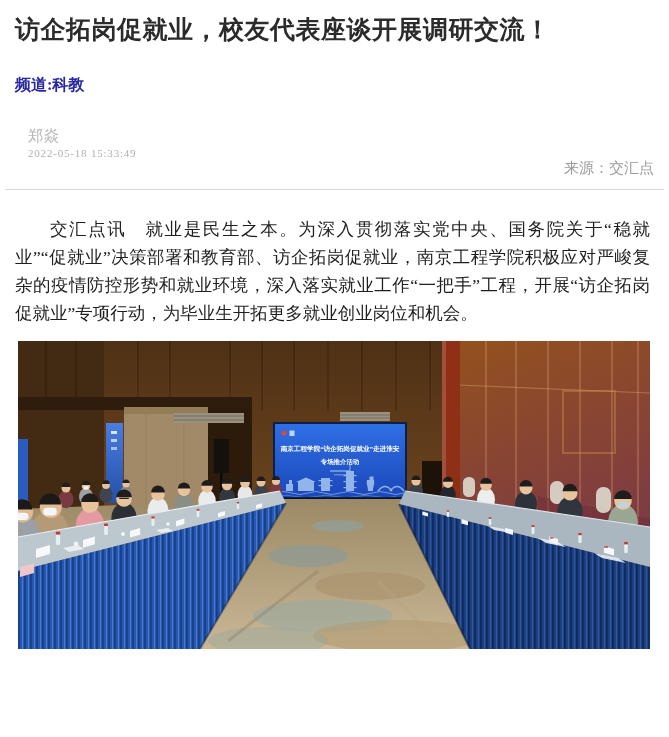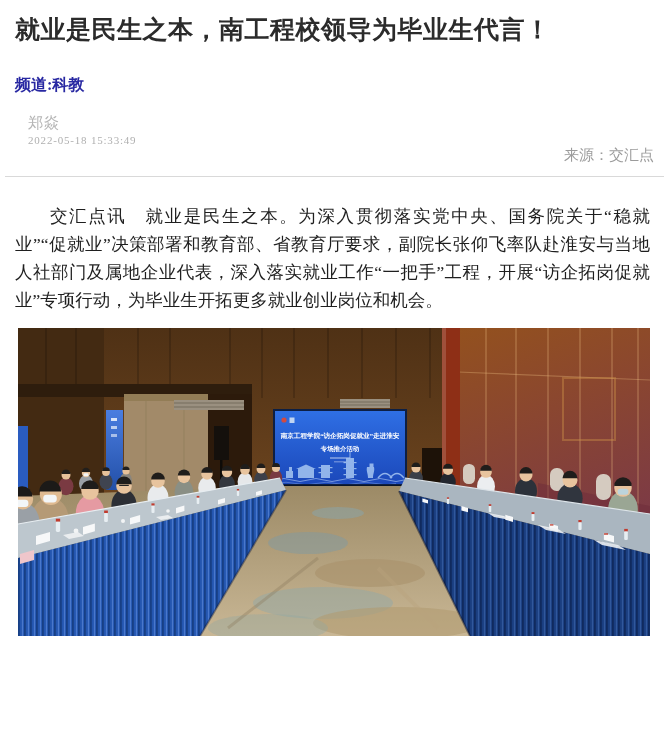--- a/index.html
+++ b/index.html
@@ -6,21 +6,21 @@
   .page {
     position:relative; width:669px; height:737px; background:#ffffff;
     font-family:"Liberation Serif","DejaVu Serif",serif; overflow:hidden;
   }
   .title {
     margin:0 15px; padding-top:12px;
     font-size:25px; line-height:36px; font-weight:700; color:#2b2b2b;
     letter-spacing:0.5px;
   }
   .channel {
-    margin:27px 15px 3px; font-size:16px; font-weight:700; color:#2828a2;
+    margin:27px 15px 16px; font-size:16px; font-weight:700; color:#2828a2;
     text-decoration:none; display:inline-block;
   }
   .meta-row {
     display:flex; align-items:baseline; margin:14px 15px 0;
     color:#b5b5b5; font-size:15.5px;flex-direction:column;
   }
   .meta-author { color:#b5b5b5; }
   .meta-time { margin-left:13px; font-size:11px; letter-spacing:0.8px; color:#b0b0b0; }
   .meta-source { margin-left:auto; color:#9b9b9b; font-size:15px; }
   hr.divider { border:none; border-top:1px solid #d9d9d9; margin:11px 5px 0; }
@@ -30,34 +30,34 @@
   }
   .body-text p { margin:0 0 14px; text-indent:2em; }
   figure.photo { margin:10px 0 0 18px; width:632px; height:308px; }
   figure.photo svg { display:block; }
 </style>
 </head>
 <body>
 
 <div class="page">
 
-  <h1 class="title">就业是民生之本，南工程校领导为毕业生代言！</h1>
+  <h1 class="title">访企拓岗促就业，校友代表座谈开展调研交流！</h1>
 
   <a class="channel" href="#">频道:科教</a>
 
   <div class="meta-row">
     <span class="meta-author">郑焱</span>
     <span class="meta-time">2022-05-18 15:33:49</span>
     <span class="meta-source">来源：交汇点</span>
   </div>
 
   <hr class="divider">
 
   <div class="body-text">
-    <p>交汇点讯　就业是民生之本。为深入贯彻落实党中央、国务院关于“稳就业”“促就业”决策部署和教育部、省教育厅要求，副院长张仰飞率队赴淮安与当地人社部门及属地企业代表，深入落实就业工作“一把手”工程，开展“访企拓岗促就业”专项行动，为毕业生开拓更多就业创业岗位和机会。</p>
+    <p>交汇点讯　就业是民生之本。为深入贯彻落实党中央、国务院关于“稳就业”“促就业”决策部署和教育部、访企拓岗促就业，南京工程学院积极应对严峻复杂的疫情防控形势和就业环境，深入落实就业工作“一把手”工程，开展“访企拓岗促就业”专项行动，为毕业生开拓更多就业创业岗位和机会。</p>
   </div>
 
   <figure class="photo">
     <svg width="632" height="308" viewBox="0 0 632 308">
       <defs>
         <linearGradient id="wallL" x1="0" y1="0" x2="0" y2="1">
           <stop offset="0" stop-color="#4f3115"></stop>
             <stop offset="1" stop-color="#6d451f"></stop>
         </linearGradient>
         <linearGradient id="wallR" x1="0" y1="0" x2="0.3" y2="1">

